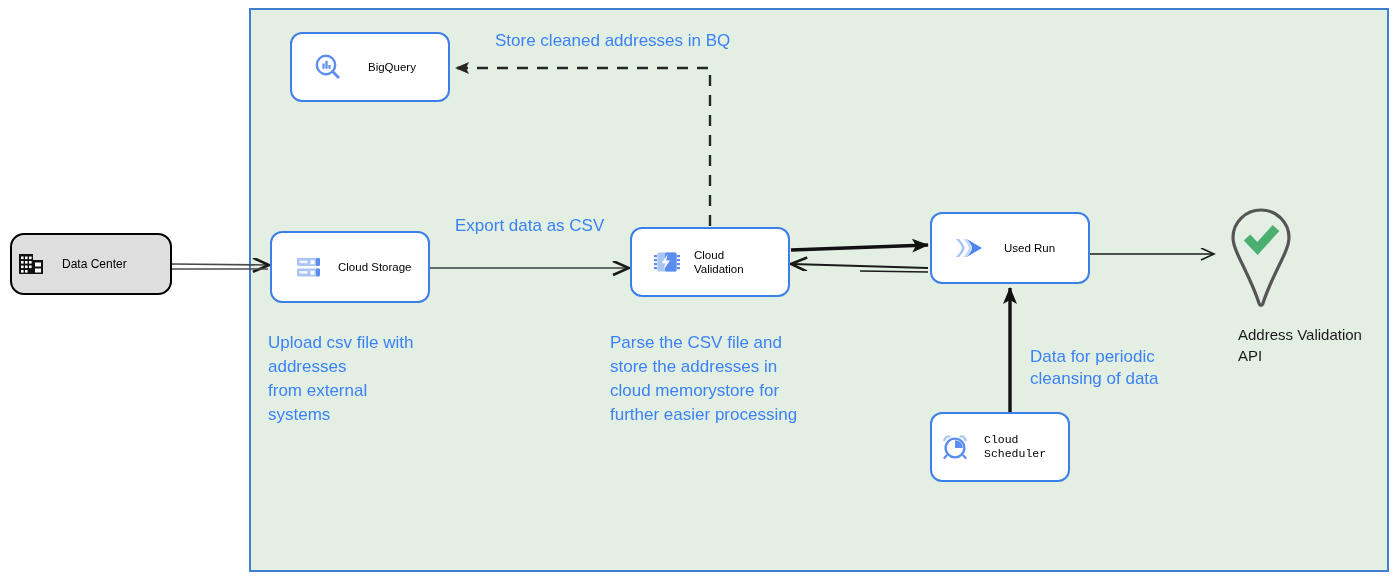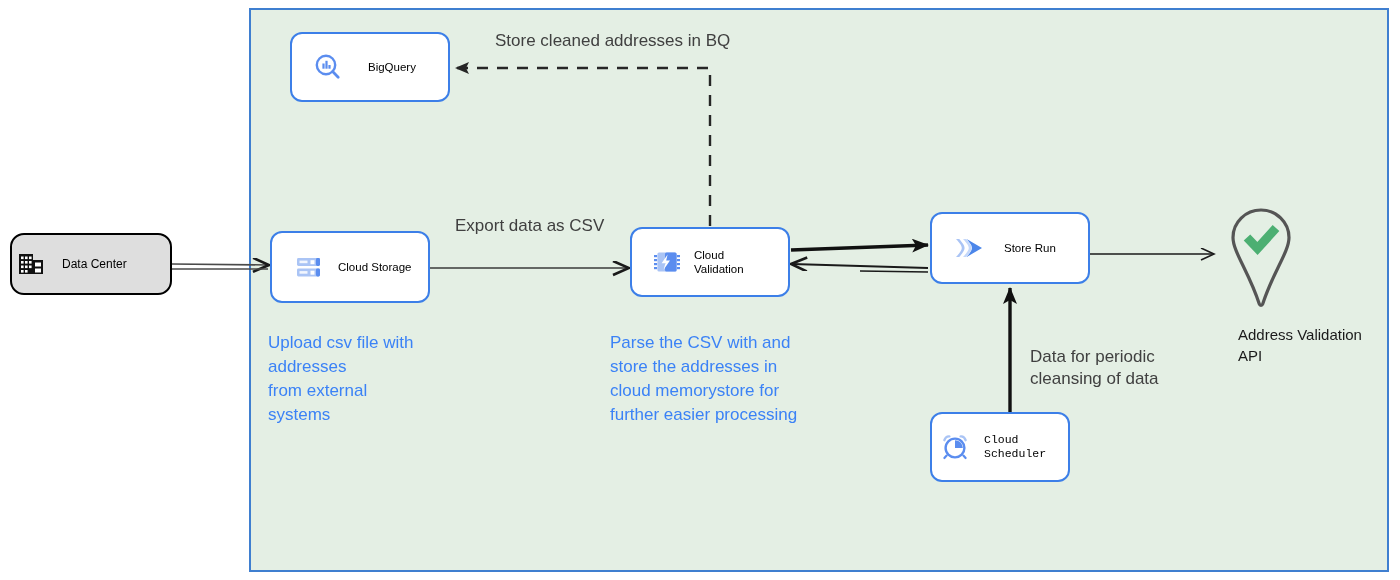--- a/index.html
+++ b/index.html
@@ -9,21 +9,21 @@
   .cloud-panel{position:absolute;left:249px;top:8px;width:1140px;height:564px;
        background:#e4efe4;border:2px solid #3f7fd0;box-sizing:border-box;}
   .node{position:absolute;box-sizing:border-box;display:flex;align-items:center;}
   .node.gcp{background:#ffffff;border:2px solid #3c7fe8;border-radius:12px;}
   .node.onprem{background:#dedede;border:2px solid #000000;border-radius:14px;}
   .node .ico{flex:0 0 auto;display:flex;align-items:center;justify-content:center;}
   .node .lbl{font-size:11.5px;line-height:14px;color:#000;}
   .node.onprem .lbl{font-size:12px;}
   .free-label{position:absolute;font-size:17px;line-height:24px;color:#3b82f6;white-space:pre-line;}
   .pin-label{position:absolute;font-size:15px;line-height:21px;color:#1a1a1a;}
-  .edge-label{position:absolute;font-size:17px;line-height:22px;color:#404040;}
+  .edge-label{position:absolute;font-size:17px;line-height:22px;color:#3b82f6;}
   svg.wires{position:absolute;left:0;top:0;width:1400px;height:580px;overflow:visible;}
   .pin-wrap{position:absolute;}
 </style>
 </head>
 <body>
 
 <div id="canvas">
 
   <div class="cloud-panel"></div>
 
@@ -155,21 +155,21 @@
   </div>
 
   <div class="node gcp" style="left:930px;top:212px;width:160px;height:72px;padding-left:20px;">
     <span class="ico" style="width:34px;height:30px;">
       <svg width="32" height="28" viewBox="0 0 32 28">
         <path d="M3,5 C7,9.5 8.8,11.8 8.8,14 C8.8,16.2 7,18.5 3,23 L6.2,23 C10,18.5 11.6,16.2 11.6,14 C11.6,11.8 10,9.5 6.2,5 Z" fill="#aac4f5"></path>
         <path d="M10,5 C14,9.5 15.8,11.8 15.8,14 C15.8,16.2 14,18.5 10,23 L13.2,23 C17,18.5 18.6,16.2 18.6,14 C18.6,11.8 17,9.5 13.2,5 Z" fill="#c5d8fa"></path>
         <path d="M13.6,5 L29,14 L13.6,23 C17.4,18.5 19,16.2 19,14 C19,11.8 17.4,9.5 13.6,5 Z" fill="#4b86ea"></path>
       </svg>
     </span>
-    <span class="lbl" style="margin-left:18px;">Store Run</span>
+    <span class="lbl" style="margin-left:18px;">Used Run</span>
   </div>
 
   <div class="node gcp" style="left:930px;top:412px;width:140px;height:70px;padding-left:8px;font-family:Liberation Mono, monospace;">
     <span class="ico" style="width:30px;height:30px;">
       <svg width="28" height="28" viewBox="0 0 28 28">
         <path d="M3.4,7.2 C4.2,4.6 6.2,3.2 8.4,3.4" fill="none" stroke="#aac4f5" stroke-width="2.4" stroke-linecap="round"></path>
         <path d="M24.6,7.2 C23.8,4.6 21.8,3.2 19.6,3.4" fill="none" stroke="#aac4f5" stroke-width="2.4" stroke-linecap="round"></path>
         <circle cx="14" cy="15" r="9.4" fill="none" stroke="#5b8def" stroke-width="2.4"></circle>
         <path d="M14,7.2 A7.8,7.8 0 0,1 21.8,15 L14,15 Z" fill="#5b8def"></path>
         <line x1="5.6" y1="22.6" x2="3.4" y2="25" stroke="#5b8def" stroke-width="2.2" stroke-linecap="round"></line>
@@ -193,18 +193,18 @@
   <div class="edge-label" style="left:495px;top:30px;">Store cleaned addresses in BQ</div>
 
   <div class="edge-label" style="left:1030px;top:346px;white-space:pre-line;">Data for periodic
 cleansing of data</div>
 
   <div class="free-label" style="left:268px;top:331px;width:300px;">Upload csv file with
 addresses
 from external
 systems</div>
 
-  <div class="free-label" style="left:610px;top:331px;width:330px;">Parse the CSV with and
+  <div class="free-label" style="left:610px;top:331px;width:330px;">Parse the CSV file and
 store the addresses in
 cloud  memorystore for
 further easier processing</div>
 
 </div>
 
 </body></html>

